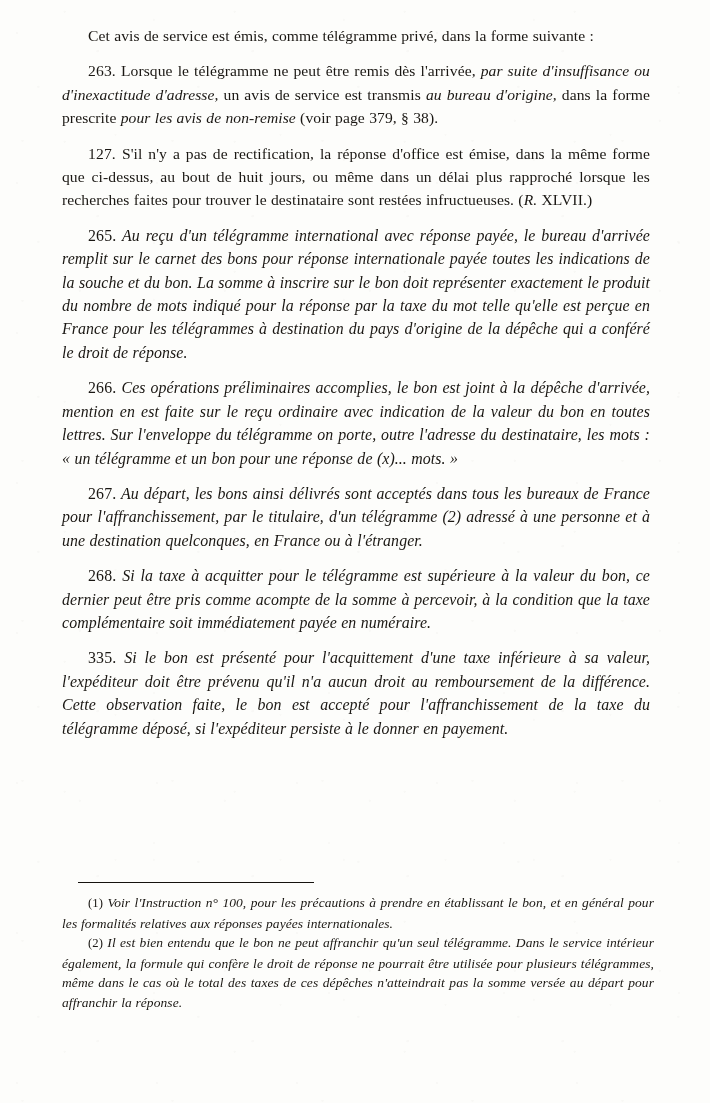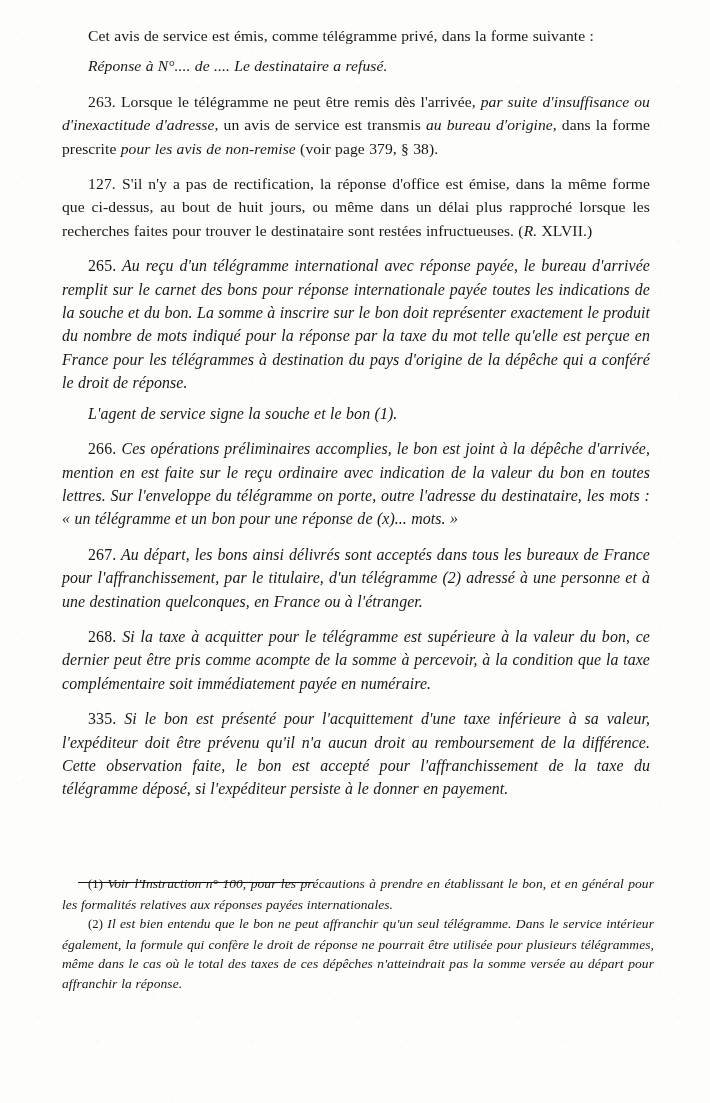--- a/index.html
+++ b/index.html
@@ -87,21 +87,21 @@
     width: 236px;
     height: 0;
     margin: 0;
     border: 0;
     border-top: 1.6px solid #15120e;
   }
 
   #footnotes {
     position: absolute;
     left: 62px;
-    top: 874px;
+    top: 893px;
     width: 592px;
   }
   #footnotes p {
     font-size: 13.5px;
     line-height: 19.6px;
     font-style: italic;
   }
   #footnotes .fn-mark {
     font-style: normal;
     font-size: .94em;
@@ -111,39 +111,33 @@
 <body>
 
 <div id="page">
 
   <div id="textblock">
 
     <p class="indent">
       <span>Cet avis de service est émis, comme télégramme privé, dans la forme suivante :</span>
     </p>
 
-    <p class="indent gap-sm it">
-      <span>Réponse à N°.... de .... Le destinataire a refusé.</span>
-    </p>
 
     <p class="indent gap">
       <span class="num">263.</span><span class="ro"> Lorsque le télégramme ne peut être remis dès l'arrivée, </span><span class="it">par suite d'insuffisance ou d'inexactitude d'adresse,</span><span class="ro"> un avis de service est transmis </span><span class="it">au bureau d'origine,</span><span class="ro"> dans la forme prescrite </span><span class="it">pour les avis de non-remise</span><span class="ro"> (voir page 379, § 38).</span>
     </p>
 
     <p class="indent gap">
       <span class="num">127.</span><span class="ro"> S'il n'y a pas de rectification, la réponse d'office est émise, dans la même forme que ci-dessus, au bout de huit jours, ou même dans un délai plus rapproché lorsque les recherches faites pour trouver le destinataire sont restées infructueuses. (</span><span class="it">R.</span><span class="ro"> XLVII.)</span>
     </p>
 
     <p class="indent gap p-italic">
       <span class="num">265.</span><span> Au reçu d'un télégramme international avec réponse payée, le bureau d'arrivée remplit sur le carnet des bons pour réponse internationale payée toutes les indications de la souche et du bon. La somme à inscrire sur le bon doit représenter exactement le produit du nombre de mots indiqué pour la réponse par la taxe du mot telle qu'elle est perçue en France pour les télégrammes à destination du pays d'origine de la dépêche qui a conféré le droit de réponse.</span>
     </p>
 
-    <p class="indent gap-sm p-italic">
-      <span>L'agent de service signe la souche et le bon (1).</span>
-    </p>
 
     <p class="indent gap p-italic">
       <span class="num">266.</span><span> Ces opérations préliminaires accomplies, le bon est joint à la dépêche d'arrivée, mention en est faite sur le reçu ordinaire avec indication de la valeur du bon en toutes lettres. Sur l'enveloppe du télégramme on porte, outre l'adresse du destinataire, les mots : « un télégramme et un bon pour une réponse de (x)... mots. »</span>
     </p>
 
     <p class="indent gap p-italic">
       <span class="num">267.</span><span> Au départ, les bons ainsi délivrés sont acceptés dans tous les bureaux de France pour l'affranchissement, par le titulaire, d'un télégramme (2) adressé à une personne et à une destination quelconques, en France ou à l'étranger.</span>
     </p>
 
     <p class="indent gap p-italic">

